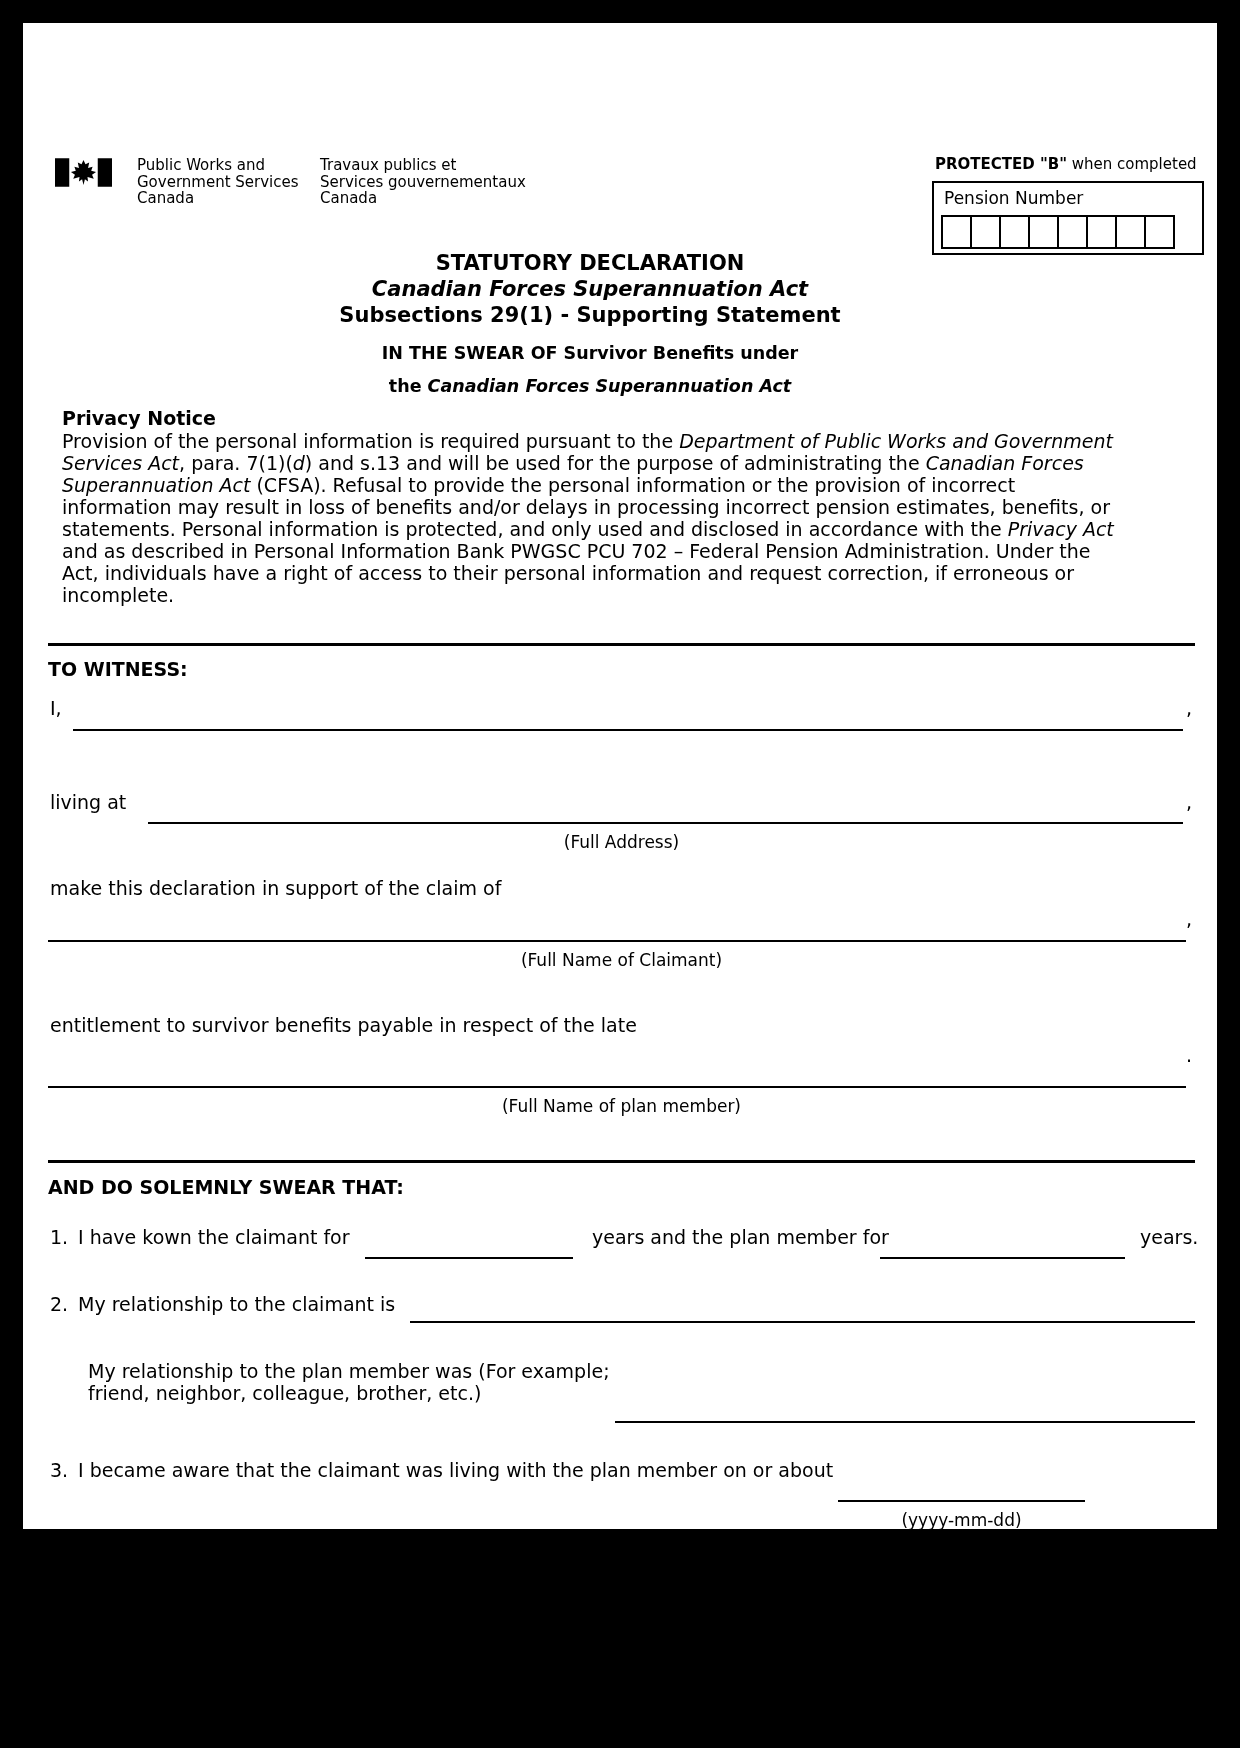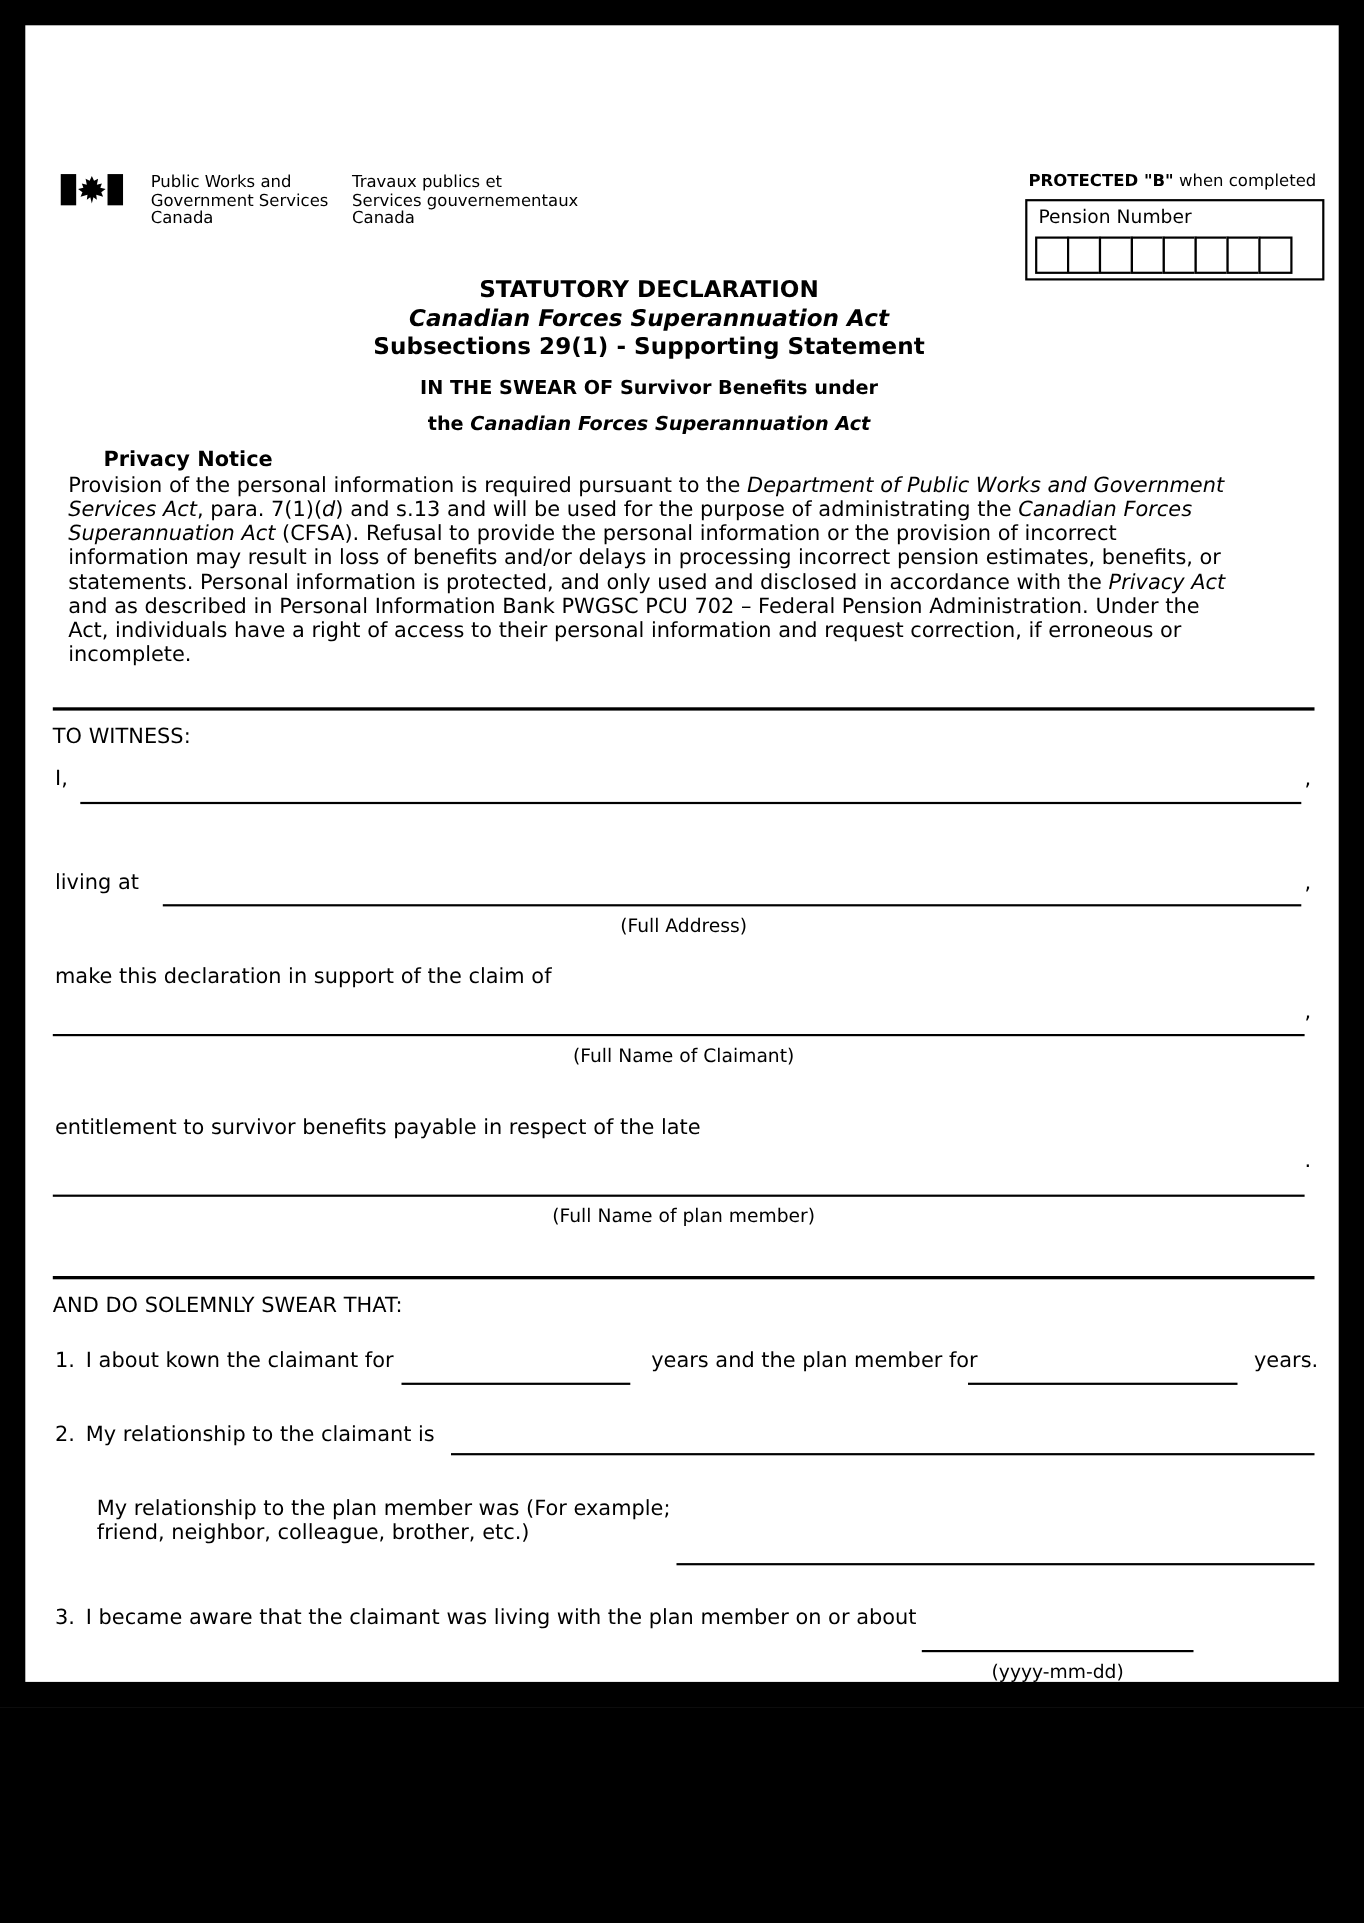--- a/index.html
+++ b/index.html
@@ -22,21 +22,21 @@
   .pcell{width:31px;height:34px;border:2px solid #000;box-sizing:border-box;margin-left:-2px;background:#fff;}
   .pcell:first-child{margin-left:0;}
   .title-wrap{left:0;top:0;width:1180px;text-align:center;}
   .t-main{font-size:21px;font-weight:bold;}
   .t-act{font-size:21px;font-weight:bold;font-style:italic;}
   .t-sub{font-size:21px;font-weight:bold;}
   .t-matter{font-size:17.5px;font-weight:bold;}
   .p-head{font-size:19px;font-weight:bold;}
   .p-body{font-size:19px;line-height:22px;text-align:left;}
   .rule{background:#000;height:3px;}
-  .sec-head{font-size:19px;font-weight:normal;}
+  .sec-head{font-size:19px;font-weight:bold;}
   .body-txt{font-size:19px;white-space:nowrap;}
   .fld{border-bottom:2px solid #000;}
   .sm-label{font-size:17px;text-align:center;}
   .nowrap{white-space:nowrap;}
 </style>
 </head>
 <body>
 
 <div class="page">
 
@@ -77,21 +77,21 @@
   </div>
 
   <div class="abs title-wrap">
     <div class="abs t-main" style="left:0;top:251px;width:1180px;">STATUTORY DECLARATION</div>
     <div class="abs t-act" style="left:0;top:277px;width:1180px;">Canadian Forces Superannuation Act</div>
     <div class="abs t-sub" style="left:0;top:303px;width:1180px;">Subsections 29(1) - Supporting Statement</div>
     <div class="abs t-matter" style="left:0;top:343px;width:1180px;">IN THE SWEAR OF Survivor Benefits under</div>
     <div class="abs t-matter" style="left:0;top:364px;width:1180px;margin-top:12px;"><span>the </span><i>Canadian Forces Superannuation Act</i></div>
   </div>
 
-  <div class="abs p-head" style="left:62px;top:407px;margin-left:32px;">Privacy Notice</div>
+  <div class="abs p-head" style="left:62px;top:407px;">Privacy Notice</div>
   <div class="abs p-body" style="left:62px;top:430px;width:1063px;">
     <span>Provision of the personal information is required pursuant to the </span><i>Department of Public Works and Government Services Act</i><span>, para. 7(1)(</span><i>d</i><span>) and s.13 and will be used for the purpose of administrating the </span><i>Canadian Forces Superannuation Act</i><span> (CFSA). Refusal to provide the personal information or the provision of incorrect information may result in loss of benefits and/or delays in processing incorrect pension estimates, benefits, or statements. Personal information is protected, and only used and disclosed in accordance with the </span><i>Privacy Act</i><span> and as described in Personal Information Bank PWGSC PCU 702 – Federal Pension Administration. Under the Act, individuals have a right of access to their personal information and request correction, if erroneous or incomplete.</span>
   </div>
 
   <div class="abs rule" style="left:48px;top:643px;width:1147px;"></div>
   <div class="abs sec-head" style="left:48px;top:658px;">TO WITNESS:</div>
 
   <div class="abs body-txt" style="left:50px;top:697px;">I,</div>
   <div class="abs fld" style="left:73px;top:701px;width:1110px;height:28px;"></div>
   <div class="abs body-txt" style="left:1186px;top:697px;">,</div>
@@ -108,21 +108,21 @@
 
   <div class="abs body-txt" style="left:50px;top:1014px;">entitlement to survivor benefits payable in respect of the late</div>
   <div class="abs body-txt" style="left:1186px;top:1044px;">.</div>
   <div class="abs fld" style="left:48px;top:1058px;width:1138px;height:28px;"></div>
   <div class="abs sm-label" style="left:48px;top:1096px;width:1147px;">(Full Name of plan member)</div>
 
   <div class="abs rule" style="left:48px;top:1160px;width:1147px;"></div>
   <div class="abs sec-head" style="left:48px;top:1176px;">AND DO SOLEMNLY SWEAR THAT:</div>
 
   <div class="abs body-txt" style="left:50px;top:1226px;">1.</div>
-  <div class="abs body-txt" style="left:78px;top:1226px;">I about kown the claimant for</div>
+  <div class="abs body-txt" style="left:78px;top:1226px;">I have kown the claimant for</div>
   <div class="abs fld" style="left:365px;top:1230px;width:208px;height:27px;"></div>
   <div class="abs body-txt" style="left:592px;top:1226px;">years and the plan member for</div>
   <div class="abs fld" style="left:880px;top:1230px;width:245px;height:27px;"></div>
   <div class="abs body-txt" style="left:1140px;top:1226px;">years.</div>
 
   <div class="abs body-txt" style="left:50px;top:1293px;">2.</div>
   <div class="abs body-txt" style="left:78px;top:1293px;">My relationship to the claimant is</div>
   <div class="abs fld" style="left:410px;top:1294px;width:785px;height:27px;"></div>
 
   <div class="abs" style="left:88px;top:1360px;font-size:19px;line-height:22px;">

